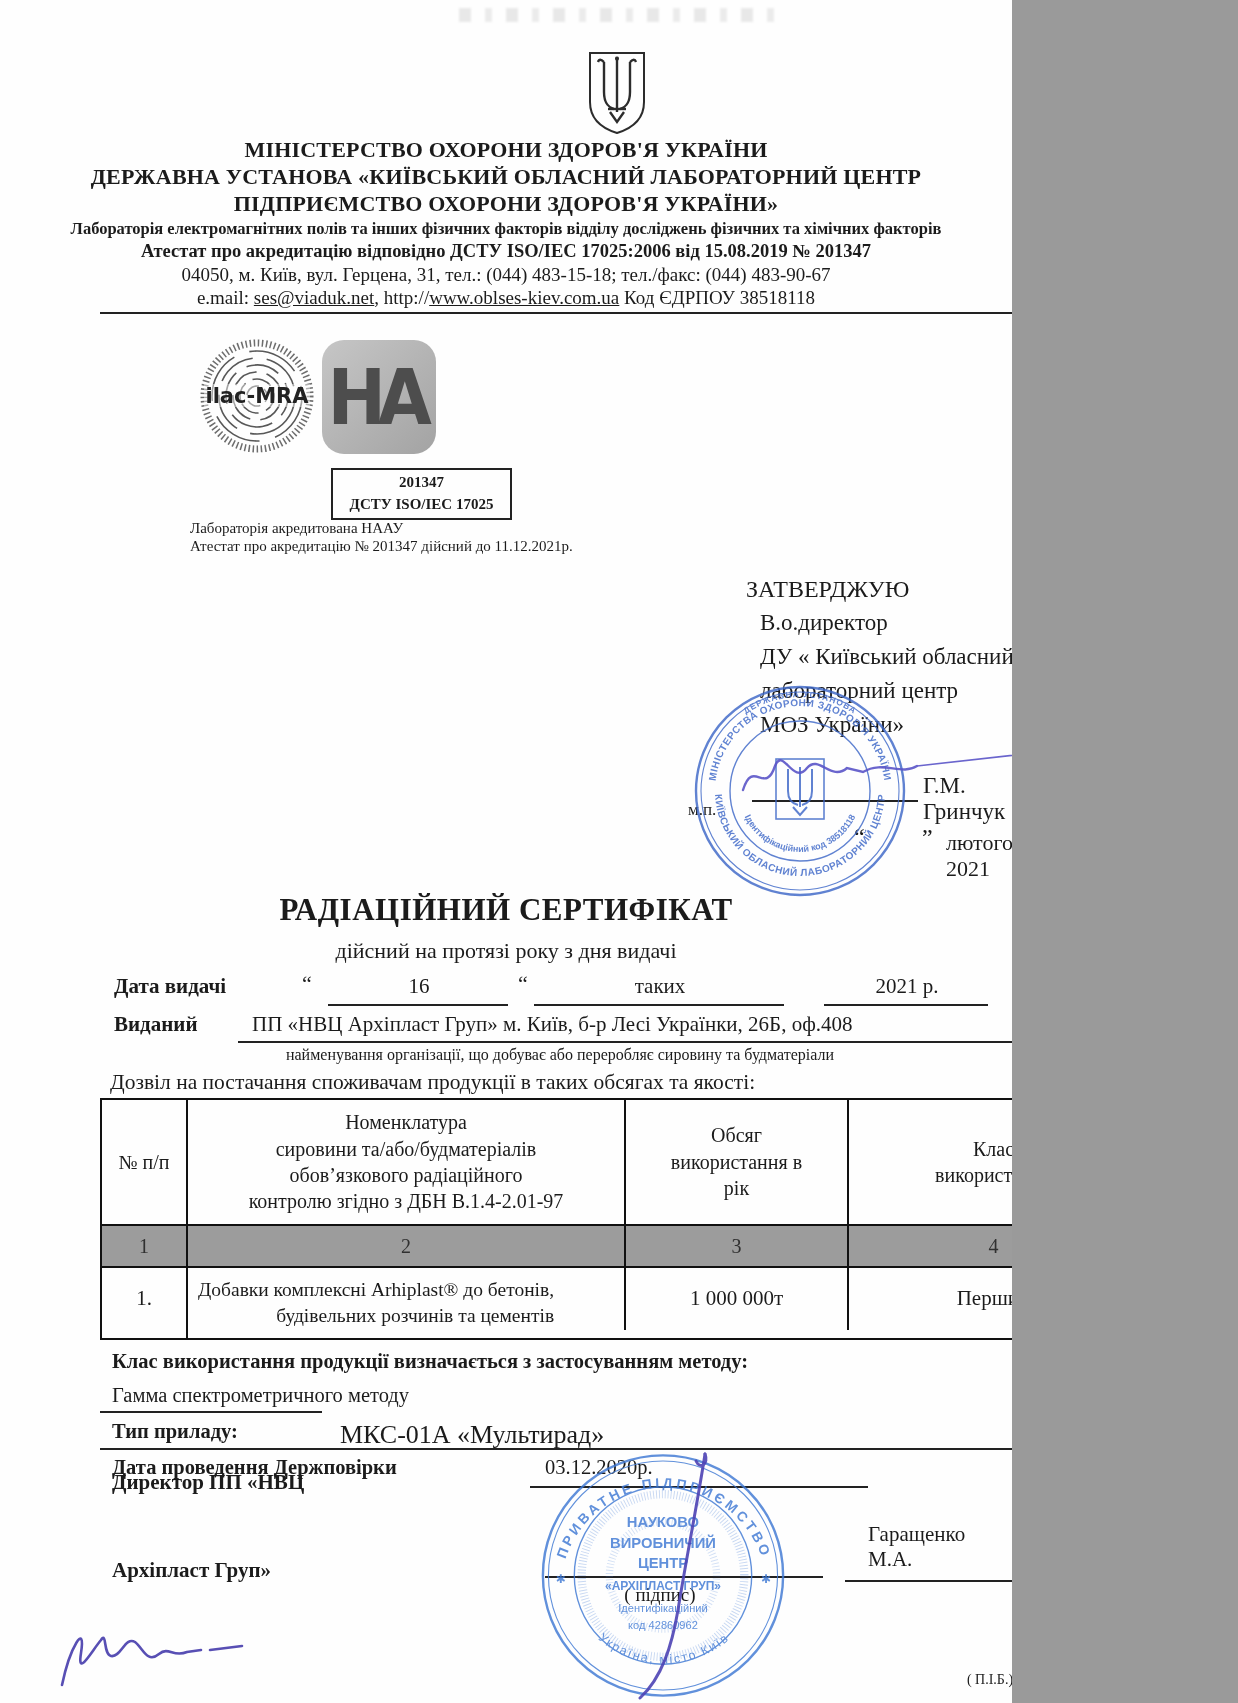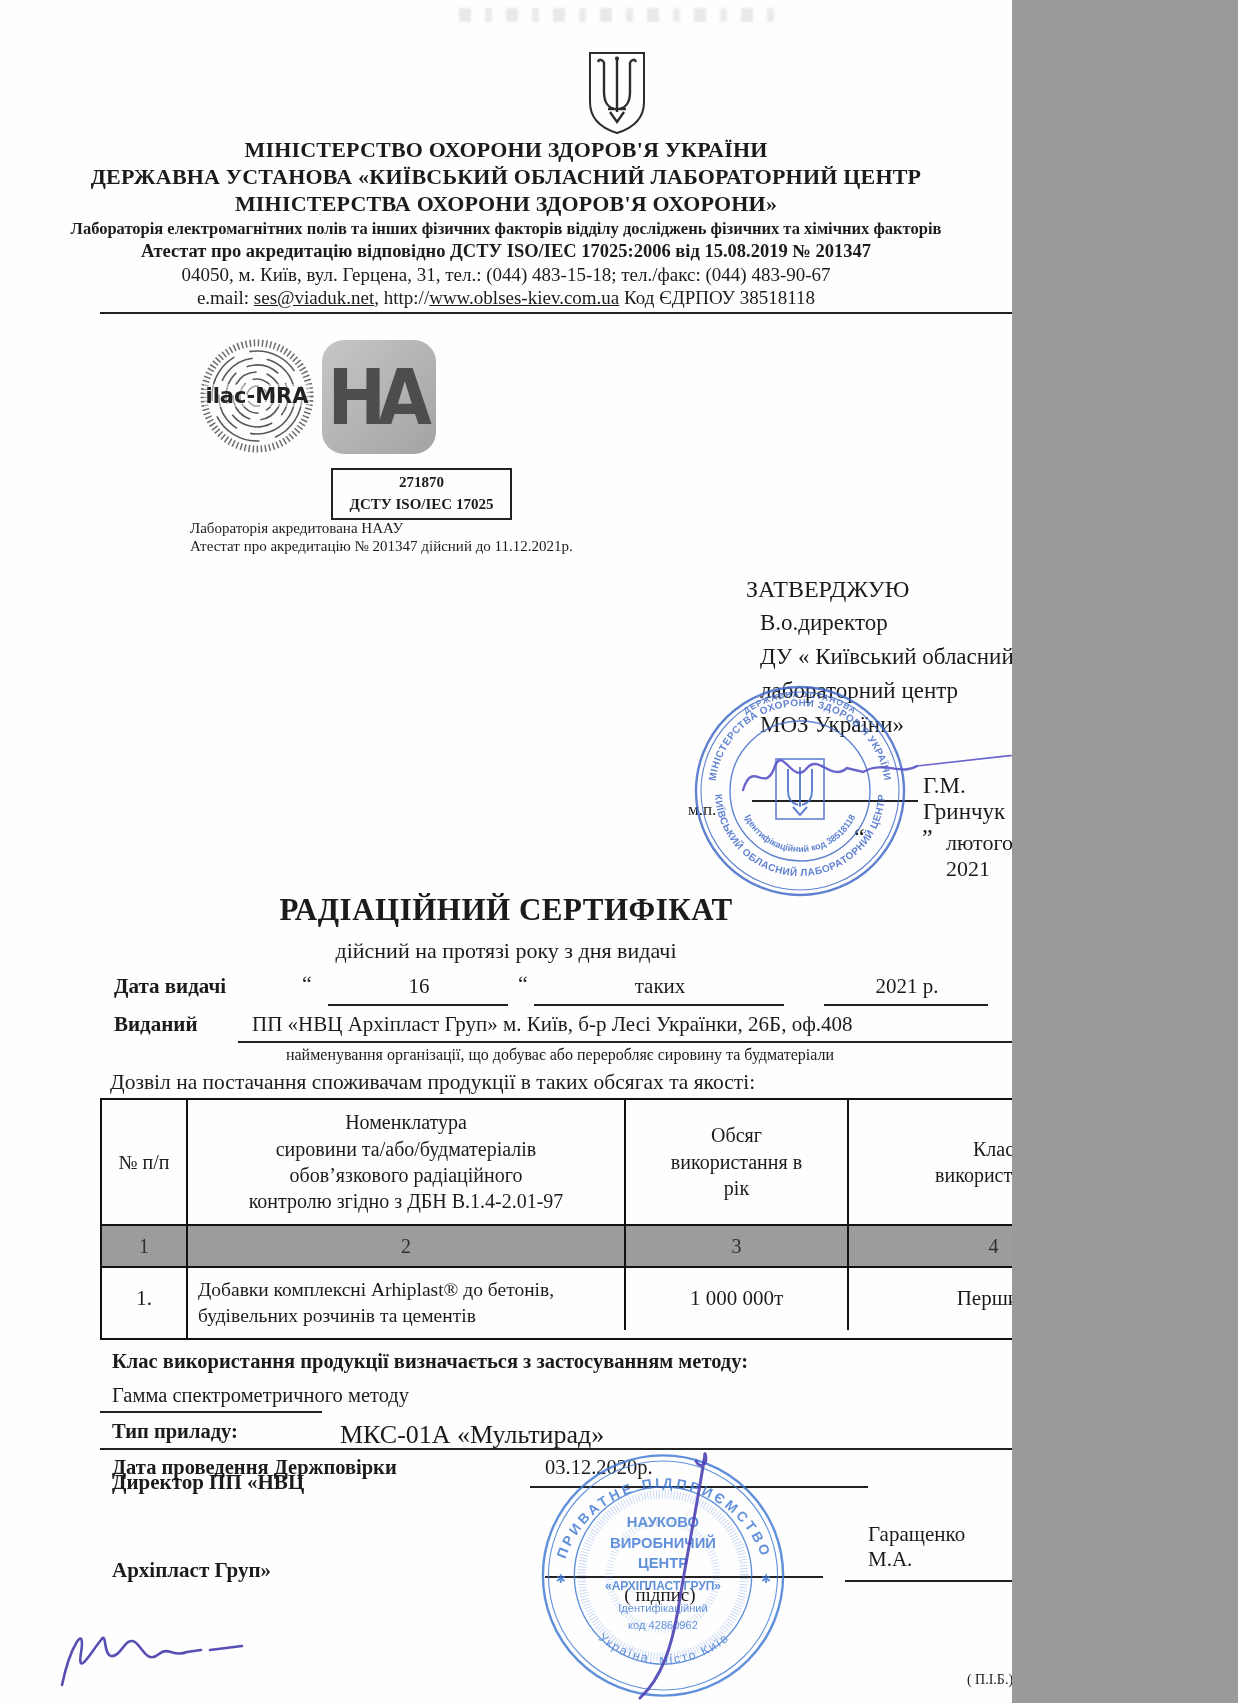--- a/index.html
+++ b/index.html
@@ -48,21 +48,21 @@
 
   
   .tbl { position:absolute; left:100px; top:1098px; width:1036px; border:2.5px solid #111;
          display:grid; grid-template-columns:84px 438px 223px 1fr; }
   .cell { border-left:2px solid #111; display:flex; align-items:center; justify-content:center;
           text-align:center; font-size:20px; line-height:1.32; }
   .cell.first { border-left:none; }
   .rowh  { height:124px; }
   .rowg  { height:40px; border-top:2.5px solid #111; background:#9c9c9c; color:#303030; font-size:20px; }
   .rowd  { height:62px; border-top:2.5px solid #111; font-size:21px; }
-  .cell.left { justify-content:flex-start; text-align:left; padding:4px 10px; font-size:19.5px; }
+  .cell.left { justify-content:flex-start; text-align:right; padding:4px 10px; font-size:19.5px; }
 
   .smudge {
     position:absolute; left:445px; top:8px; width:330px; height:14px; opacity:.18; filter:blur(1px);
     background:repeating-linear-gradient(90deg, transparent 0 14px, #8a8a8a 14px 26px, transparent 26px 40px, #9a9a9a 40px 47px);
   }
 
   svg { display:block; }
   .stamp { opacity:.82; }
 </style>
 </head>
@@ -81,21 +81,21 @@
       <path d="M20,12 C17,9 15,9 14,12"></path>
       <path d="M46,12 C49,9 51,9 52,12"></path>
       <path d="M33,10 C30,7 36,7 33,10"></path>
       <path d="M26,62 L33,72 L40,62"></path>
       <path d="M24,59 H42"></path>
     </g>
   </svg>
 
   <div class="hline h-big" style="top:137px;">МІНІСТЕРСТВО ОХОРОНИ ЗДОРОВ'Я УКРАЇНИ</div>
   <div class="hline h-big" style="top:164px;">ДЕРЖАВНА УСТАНОВА «КИЇВСЬКИЙ ОБЛАСНИЙ ЛАБОРАТОРНИЙ ЦЕНТР</div>
-  <div class="hline h-big" style="top:191px;">МІНІСТЕРСТВА ОХОРОНИ ЗДОРОВ'Я ОХОРОНИ»</div>
+  <div class="hline h-big" style="top:191px;">ПІДПРИЄМСТВО ОХОРОНИ ЗДОРОВ'Я УКРАЇНИ»</div>
   <div class="hline h-small" style="top:219px;">Лабораторія електромагнітних полів та інших фізичних факторів відділу досліджень фізичних та хімічних факторів</div>
   <div class="hline h-med" style="top:241px;">Атестат про акредитацію відповідно ДСТУ ISO/IEC 17025:2006 від 15.08.2019 № 201347</div>
   <div class="hline h-reg" style="top:264px;">04050, м. Київ, вул. Герцена, 31, тел.: (044) 483-15-18; тел./факс: (044) 483-90-67</div>
   <div class="hline h-reg" style="top:287px;">
     <span>e.mail: </span><span class="lk">ses@viaduk.net</span><span>, http://</span><span class="lk">www.oblses-kiev.com.ua</span><span> Код ЄДРПОУ 38518118</span>
   </div>
   <div class="uline" style="left:100px; top:312px; width:1040px; border-bottom-width:2.5px;"></div>
 
   <svg class="abs" style="left:198px; top:338px;" width="118" height="116" viewBox="0 0 118 116">
     <circle cx="59" cy="58" r="53" fill="none" stroke="#3c3c3c" stroke-width="7" stroke-dasharray="1.5 2.6" opacity=".75"></circle>
@@ -109,21 +109,21 @@
     </g>
     <rect x="6" y="46" width="106" height="23" fill="#fefefe" opacity=".45"></rect>
     <text x="59" y="65" text-anchor="middle" font-family="DejaVu Sans, sans-serif" font-weight="bold" font-size="21" fill="#222">ilac-MRA</text>
   </svg>
 
   <div class="naau">
     <span>НА</span>
   </div>
 
   <div class="certbox">
-    <div>271870</div>
+    <div>201347</div>
     <div>ДСТУ ISO/ІЕС 17025</div>
   </div>
 
   <div class="abs" style="left:190px; top:520px; font-size:15px;">Лабораторія акредитована НААУ</div>
   <div class="abs" style="left:190px; top:538px; font-size:15px;">Атестат про акредитацію № 201347 дійсний до 11.12.2021р.</div>
 
   <div class="approve">
     <div class="first">ЗАТВЕРДЖУЮ</div>
     <div class="ind">В.о.директор</div>
     <div class="ind">ДУ « Київський обласний</div>

